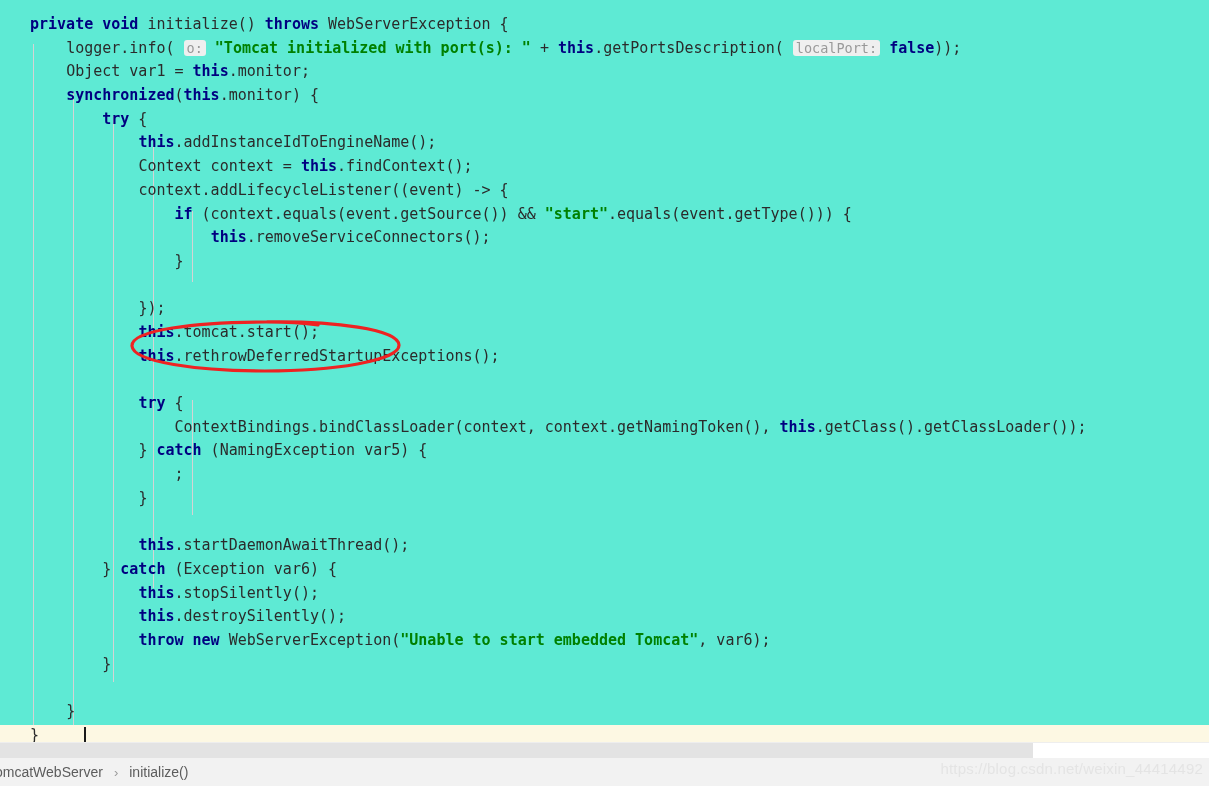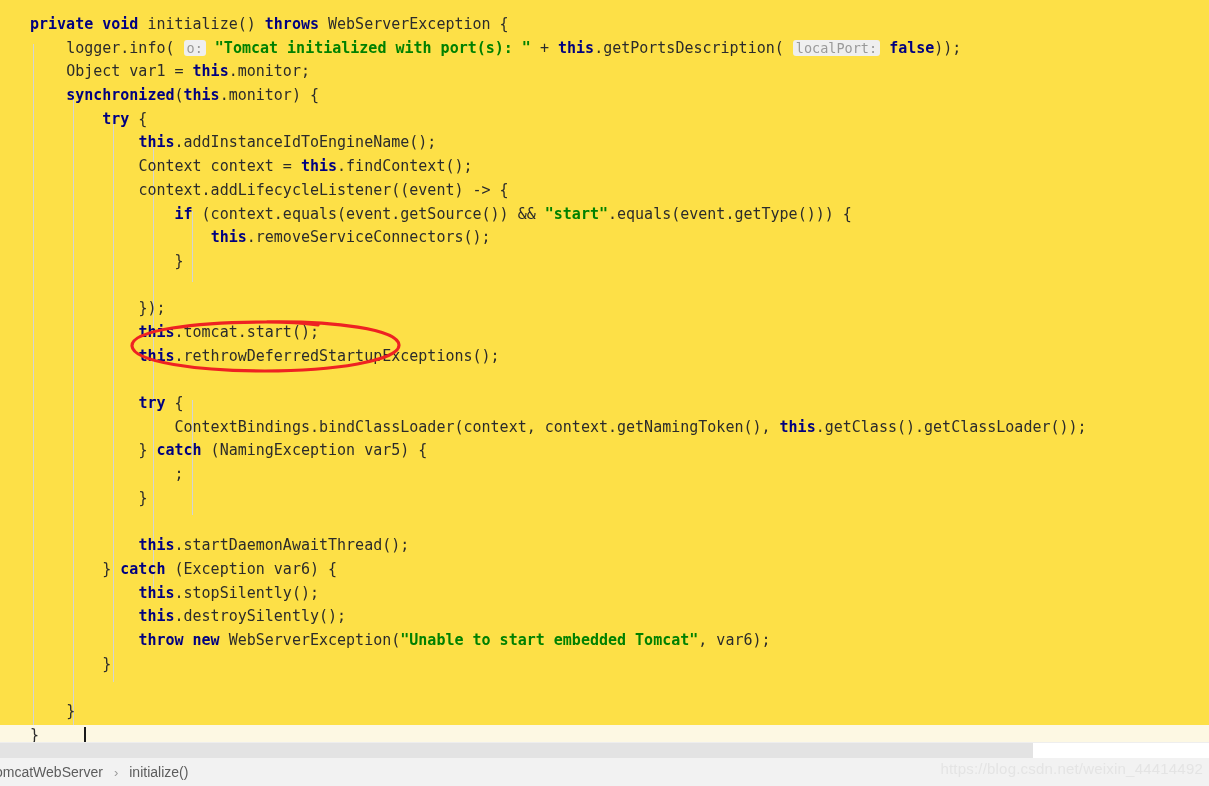--- a/index.html
+++ b/index.html
@@ -11,21 +11,21 @@
   }
   body {
     font-family: "DejaVu Sans Mono", monospace;
   }
 
   
   #editor {
     position: absolute;
     left: 0; top: 0;
     width: 1209px; height: 742px;
-    background: #fde047;
+    background: #5eead4;
     overflow: hidden;
   }
 
   
   .guide {
     position: absolute;
     width: 1px;
     background: #d4d4d4;
   }
 

